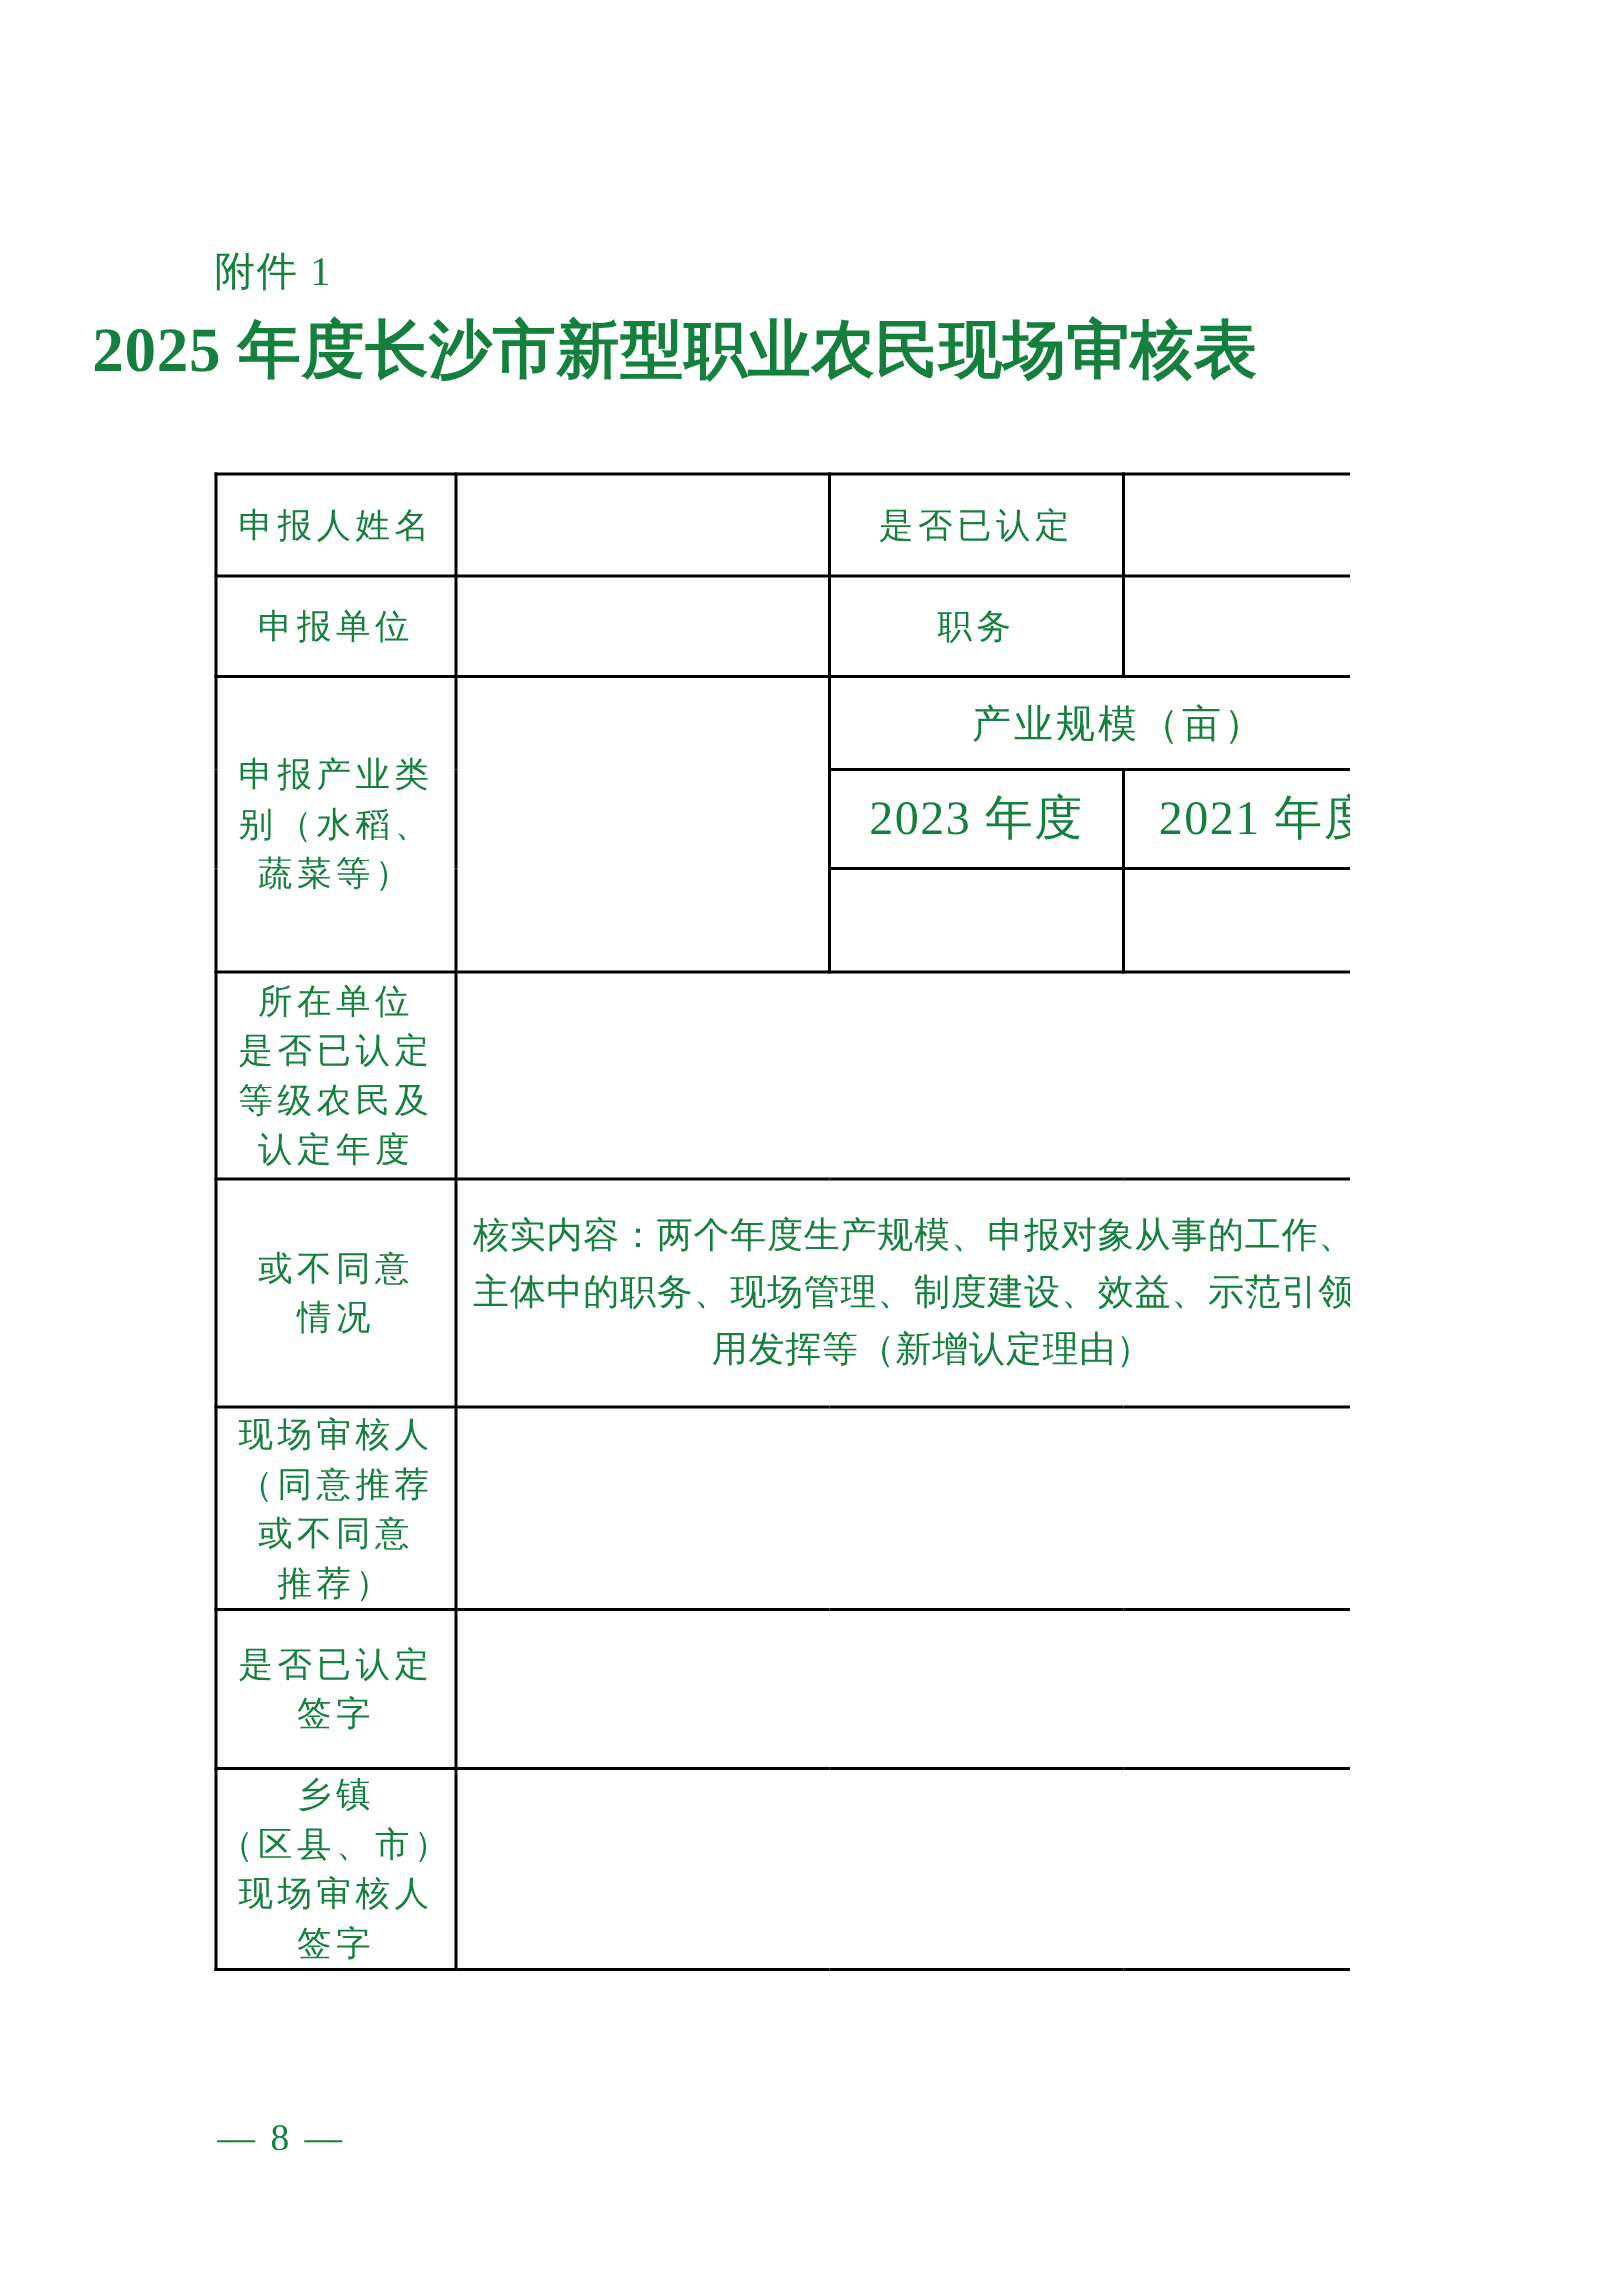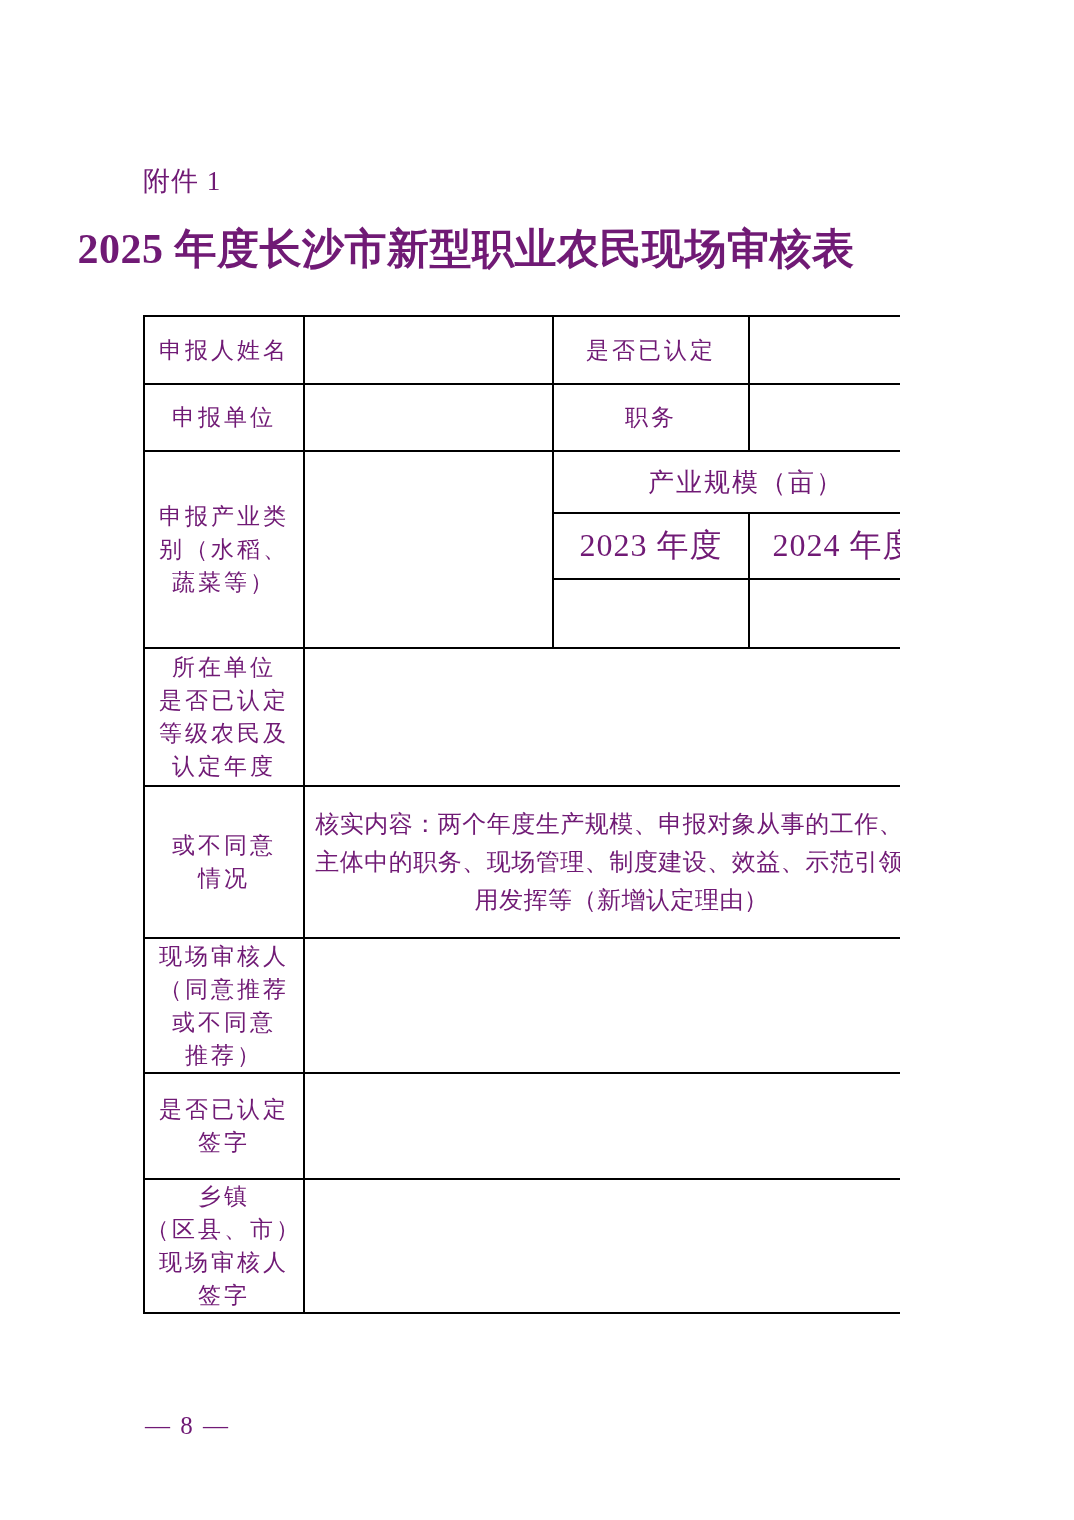--- a/index.html
+++ b/index.html
@@ -2,37 +2,37 @@
 <html><head>
 <meta charset="utf-8">
 <style>
   * { box-sizing: border-box; }
   html, body { margin: 0; padding: 0; background: #ffffff; }
   .page {
     position: relative;
     width: 900px;
     height: 1520px;
     background: #ffffff;
-    color: #701a75;
+    color: #15803d;
     font-family: "Liberation Serif", "DejaVu Serif", serif;
     overflow: hidden;
   }
   .attachment-label {
     position: absolute;
     left: 143px;
     top: 163px;
     font-size: 27px;
     letter-spacing: 1px;
   }
   .doc-title {
     position: absolute;
     left: 0;
     top: 205px;
     width: 100%;
-    margin: 16px;
+    margin: 0;
     text-align: center;
     font-size: 42px;
     font-weight: bold;
     letter-spacing: 0.5px;
   }
   table.form-table {
     position: absolute;
     left: 143px;
     top: 315px;
     width: 795px;
@@ -108,21 +108,21 @@
       </tr>
       <tr style="height:62px">
         <td class="label-cell" rowspan="3">申报产业类
 别（水稻、
 蔬菜等）</td>
         <td rowspan="3"></td>
         <td class="header-cell" colspan="2">产业规模（亩）</td>
       </tr>
       <tr style="height:66px">
         <td class="year-cell">2023 年度</td>
-        <td class="year-cell">2024 年度</td>
+        <td class="year-cell">2021 年度</td>
       </tr>
       <tr style="height:69px">
         <td></td>
         <td></td>
       </tr>
       <tr style="height:138px">
         <td class="label-cell">所在单位
 是否已认定
 等级农民及
 认定年度</td>

